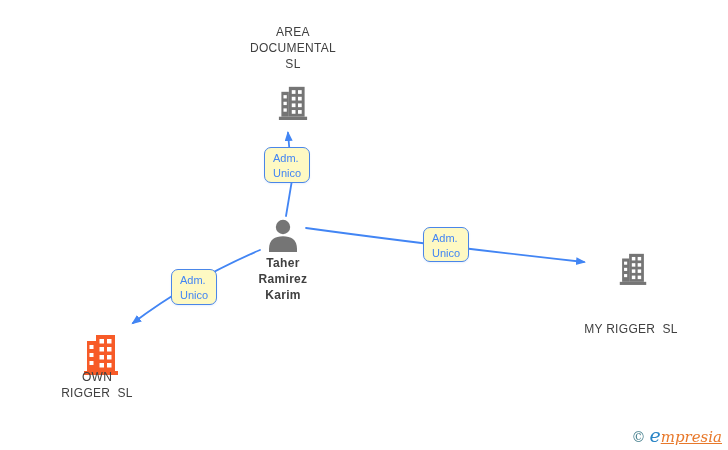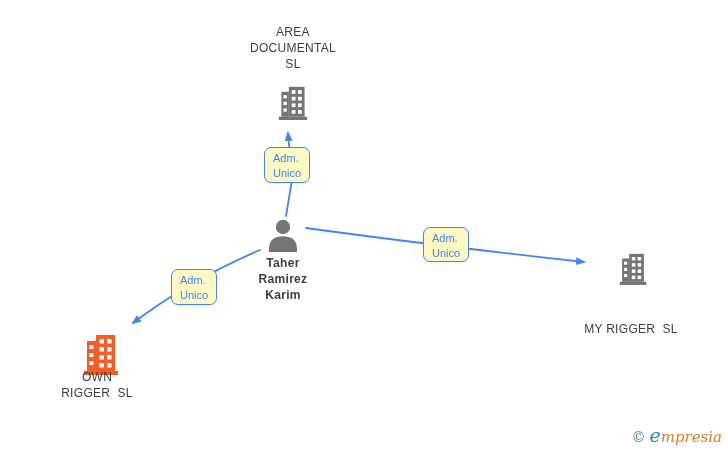--- a/index.html
+++ b/index.html
@@ -56,20 +56,21 @@
   }
   .watermark .e {
     color: #2a85c6;
     font-style: italic;
     font-size: 19px;
   }
   .watermark .rest {
     color: #e8782a;
     font-style: italic;
     font-size: 15px;
+    text-decoration: underline;
   }
 </style>
 </head>
 <body>
 
 <div class="canvas">
 
   <svg class="connectors" viewBox="0 0 728 450" xmlns="http://www.w3.org/2000/svg">
     <defs>
       <marker id="arrowhead" markerUnits="userSpaceOnUse" markerWidth="12" markerHeight="10" refX="8" refY="4" orient="auto">

